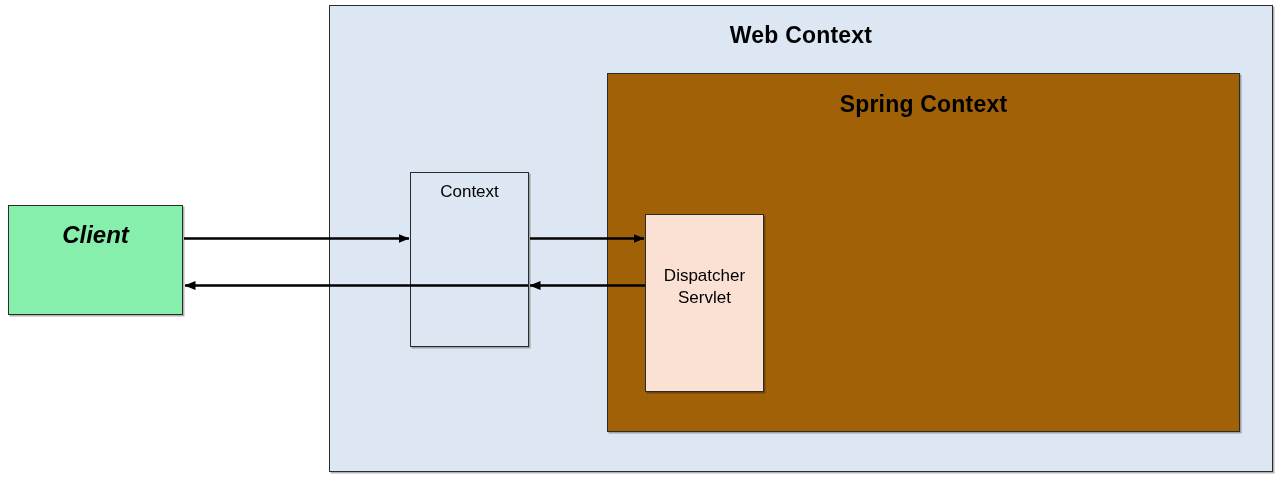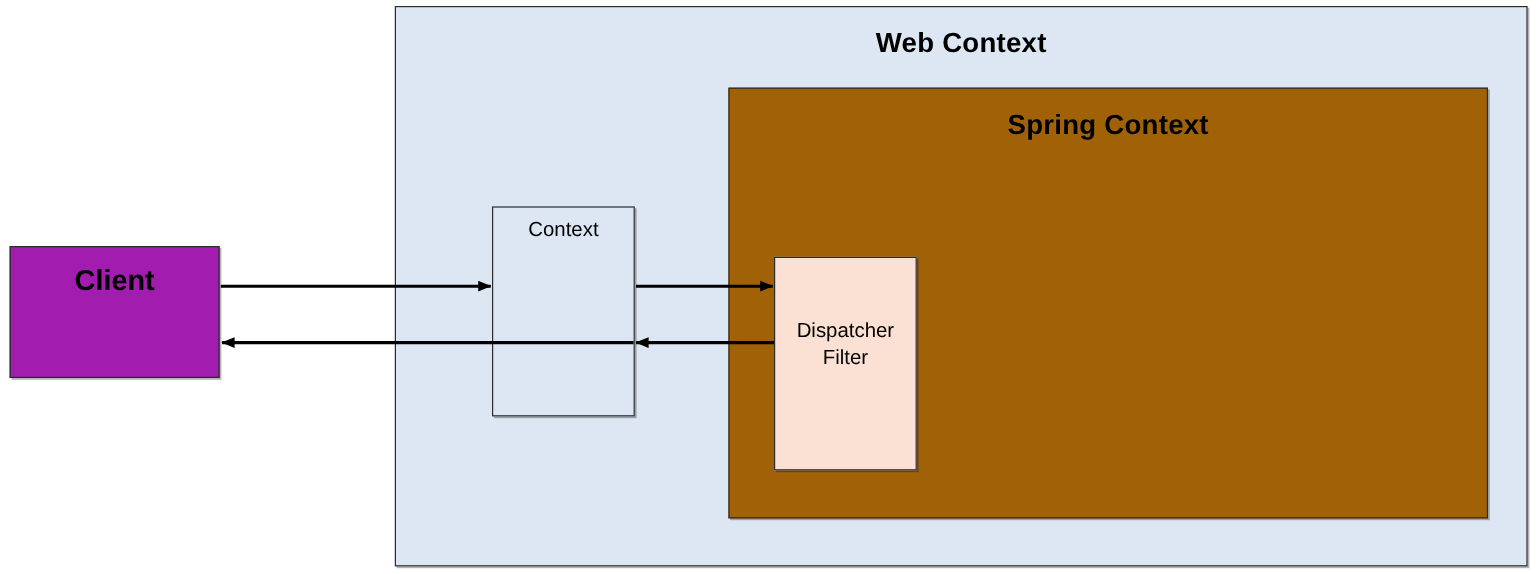--- a/index.html
+++ b/index.html
@@ -46,21 +46,22 @@
     width: 633px;
     height: 359px;
     background: #a16207;
   }
 
   .client-box {
     left: 8px;
     top: 205px;
     width: 175px;
     height: 110px;
-    background: #a21caf;
+    background: #86efac;
+    font-style: italic;
   }
 
   .filter-box {
     left: 410px;
     top: 172px;
     width: 119px;
     height: 175px;
     background: #dce7f3;
   }
 
@@ -147,21 +148,21 @@
     <div class="client-label">Client</div>
   </div>
 
   <div class="box filter-box">
     <div class="filter-label">Context</div>
   </div>
 
   <div class="box dispatcher-box">
     <div class="dispatcher-label">
       <div>Dispatcher</div>
-      <div>Filter</div>
+      <div>Servlet</div>
     </div>
   </div>
 
   <svg class="arrows" viewBox="0 0 1280 478" width="1280" height="478">
     <defs>
       <marker id="arrowRight" markerWidth="11" markerHeight="9" refX="10.5" refY="4.5" orient="auto" markerUnits="userSpaceOnUse">
         <path d="M0,0 L11,4.5 L0,9 z" fill="#000000"></path>
       </marker>
       <marker id="arrowLeftHead" markerWidth="11" markerHeight="9" refX="10.5" refY="4.5" orient="auto" markerUnits="userSpaceOnUse">
         <path d="M0,0 L11,4.5 L0,9 z" fill="#000000"></path>

